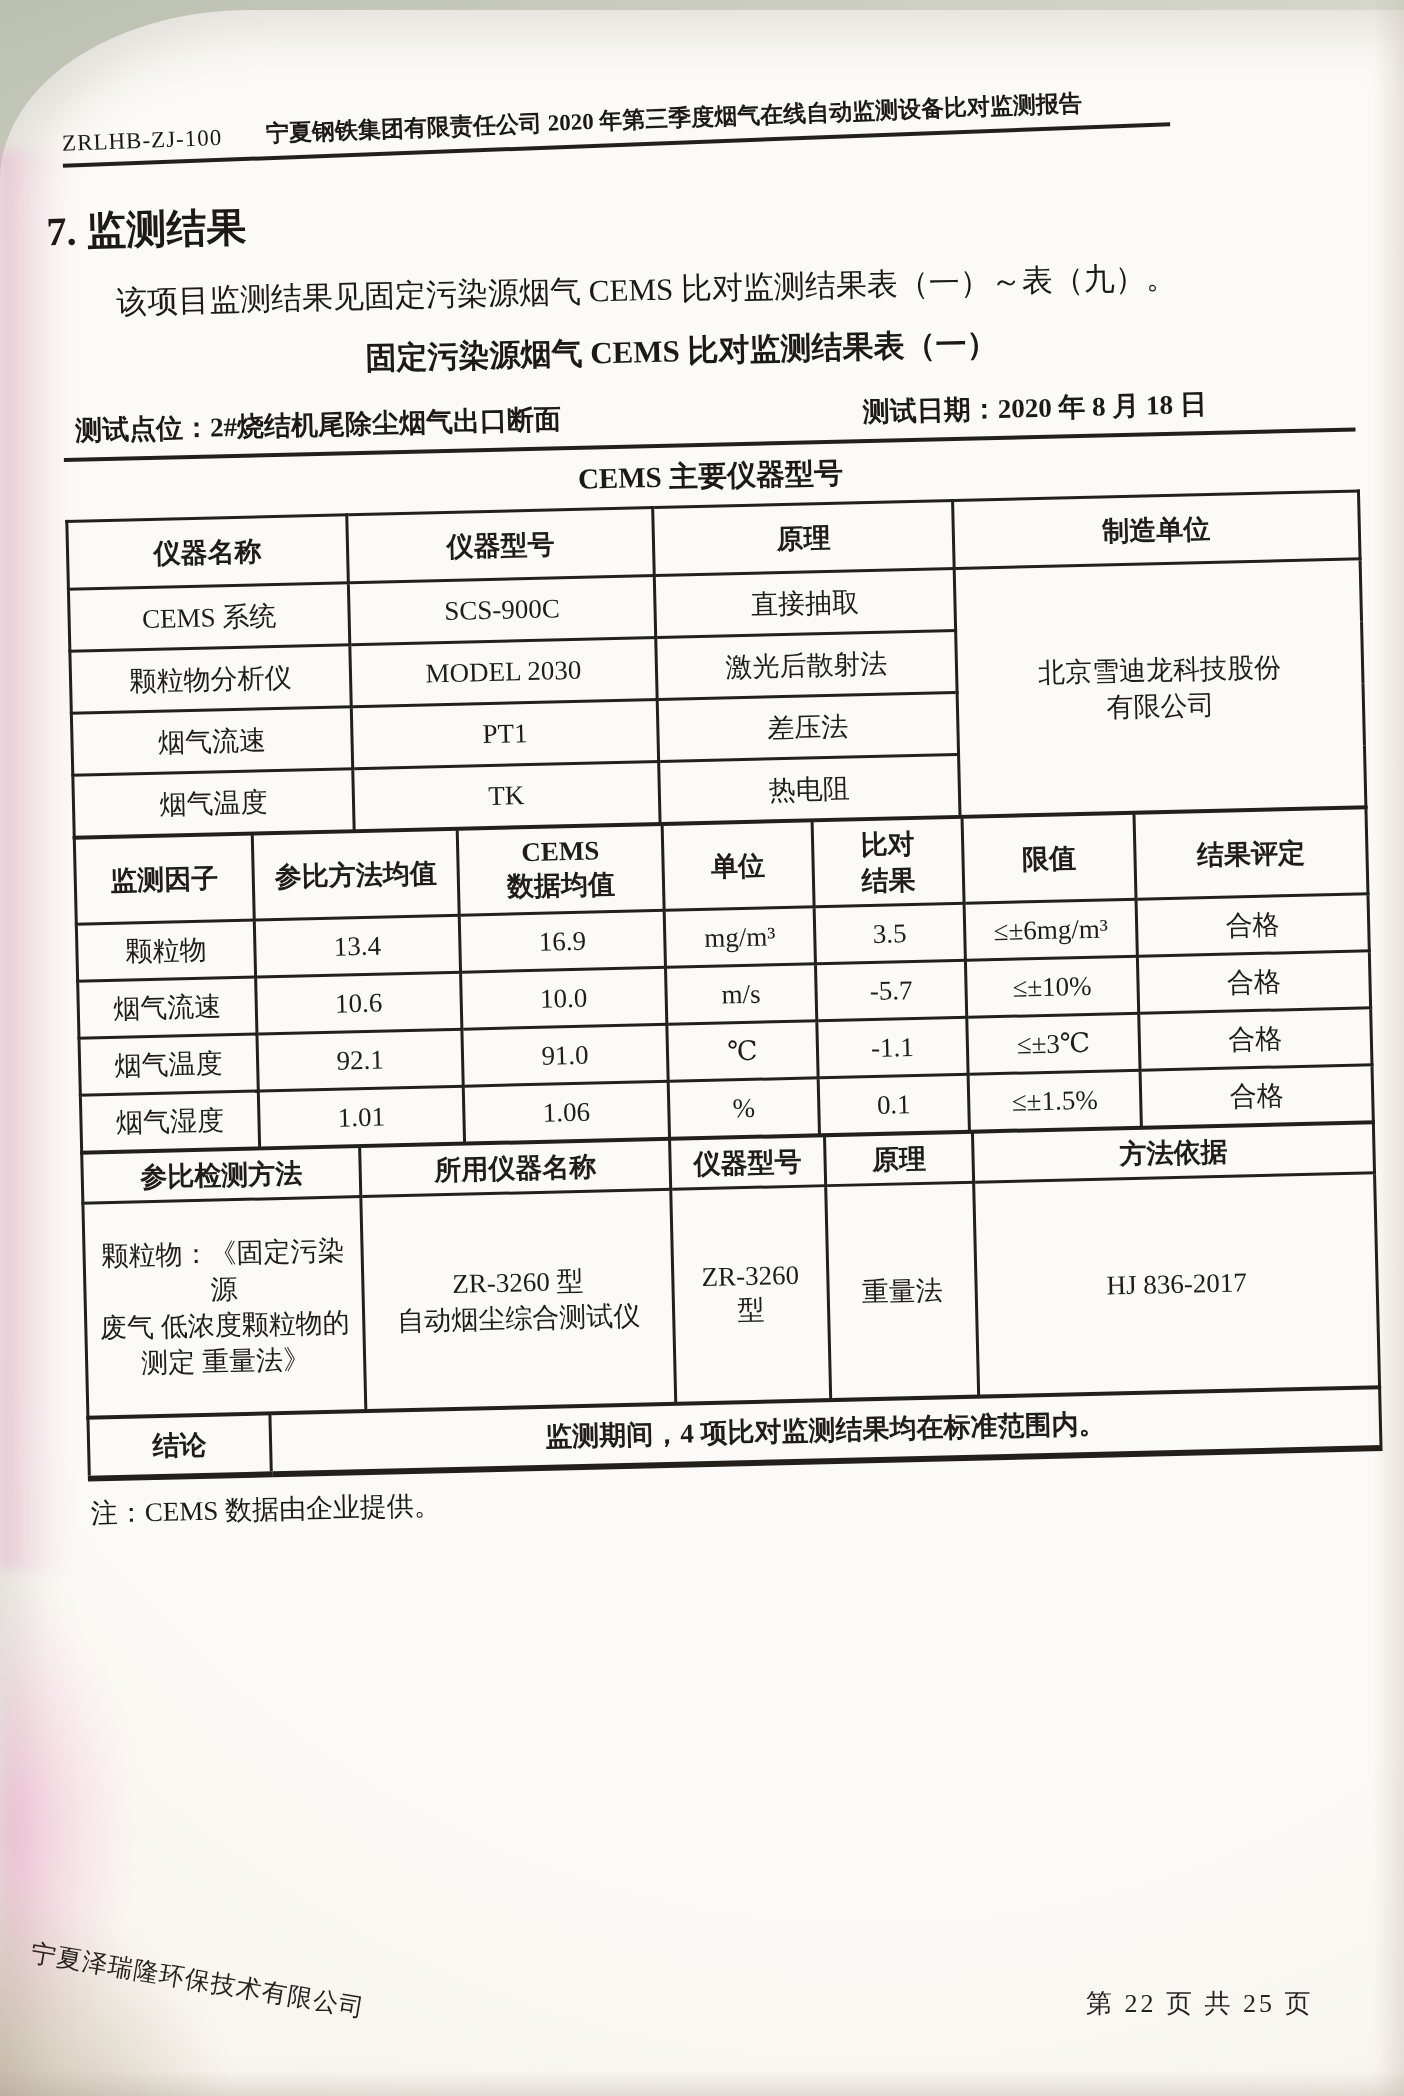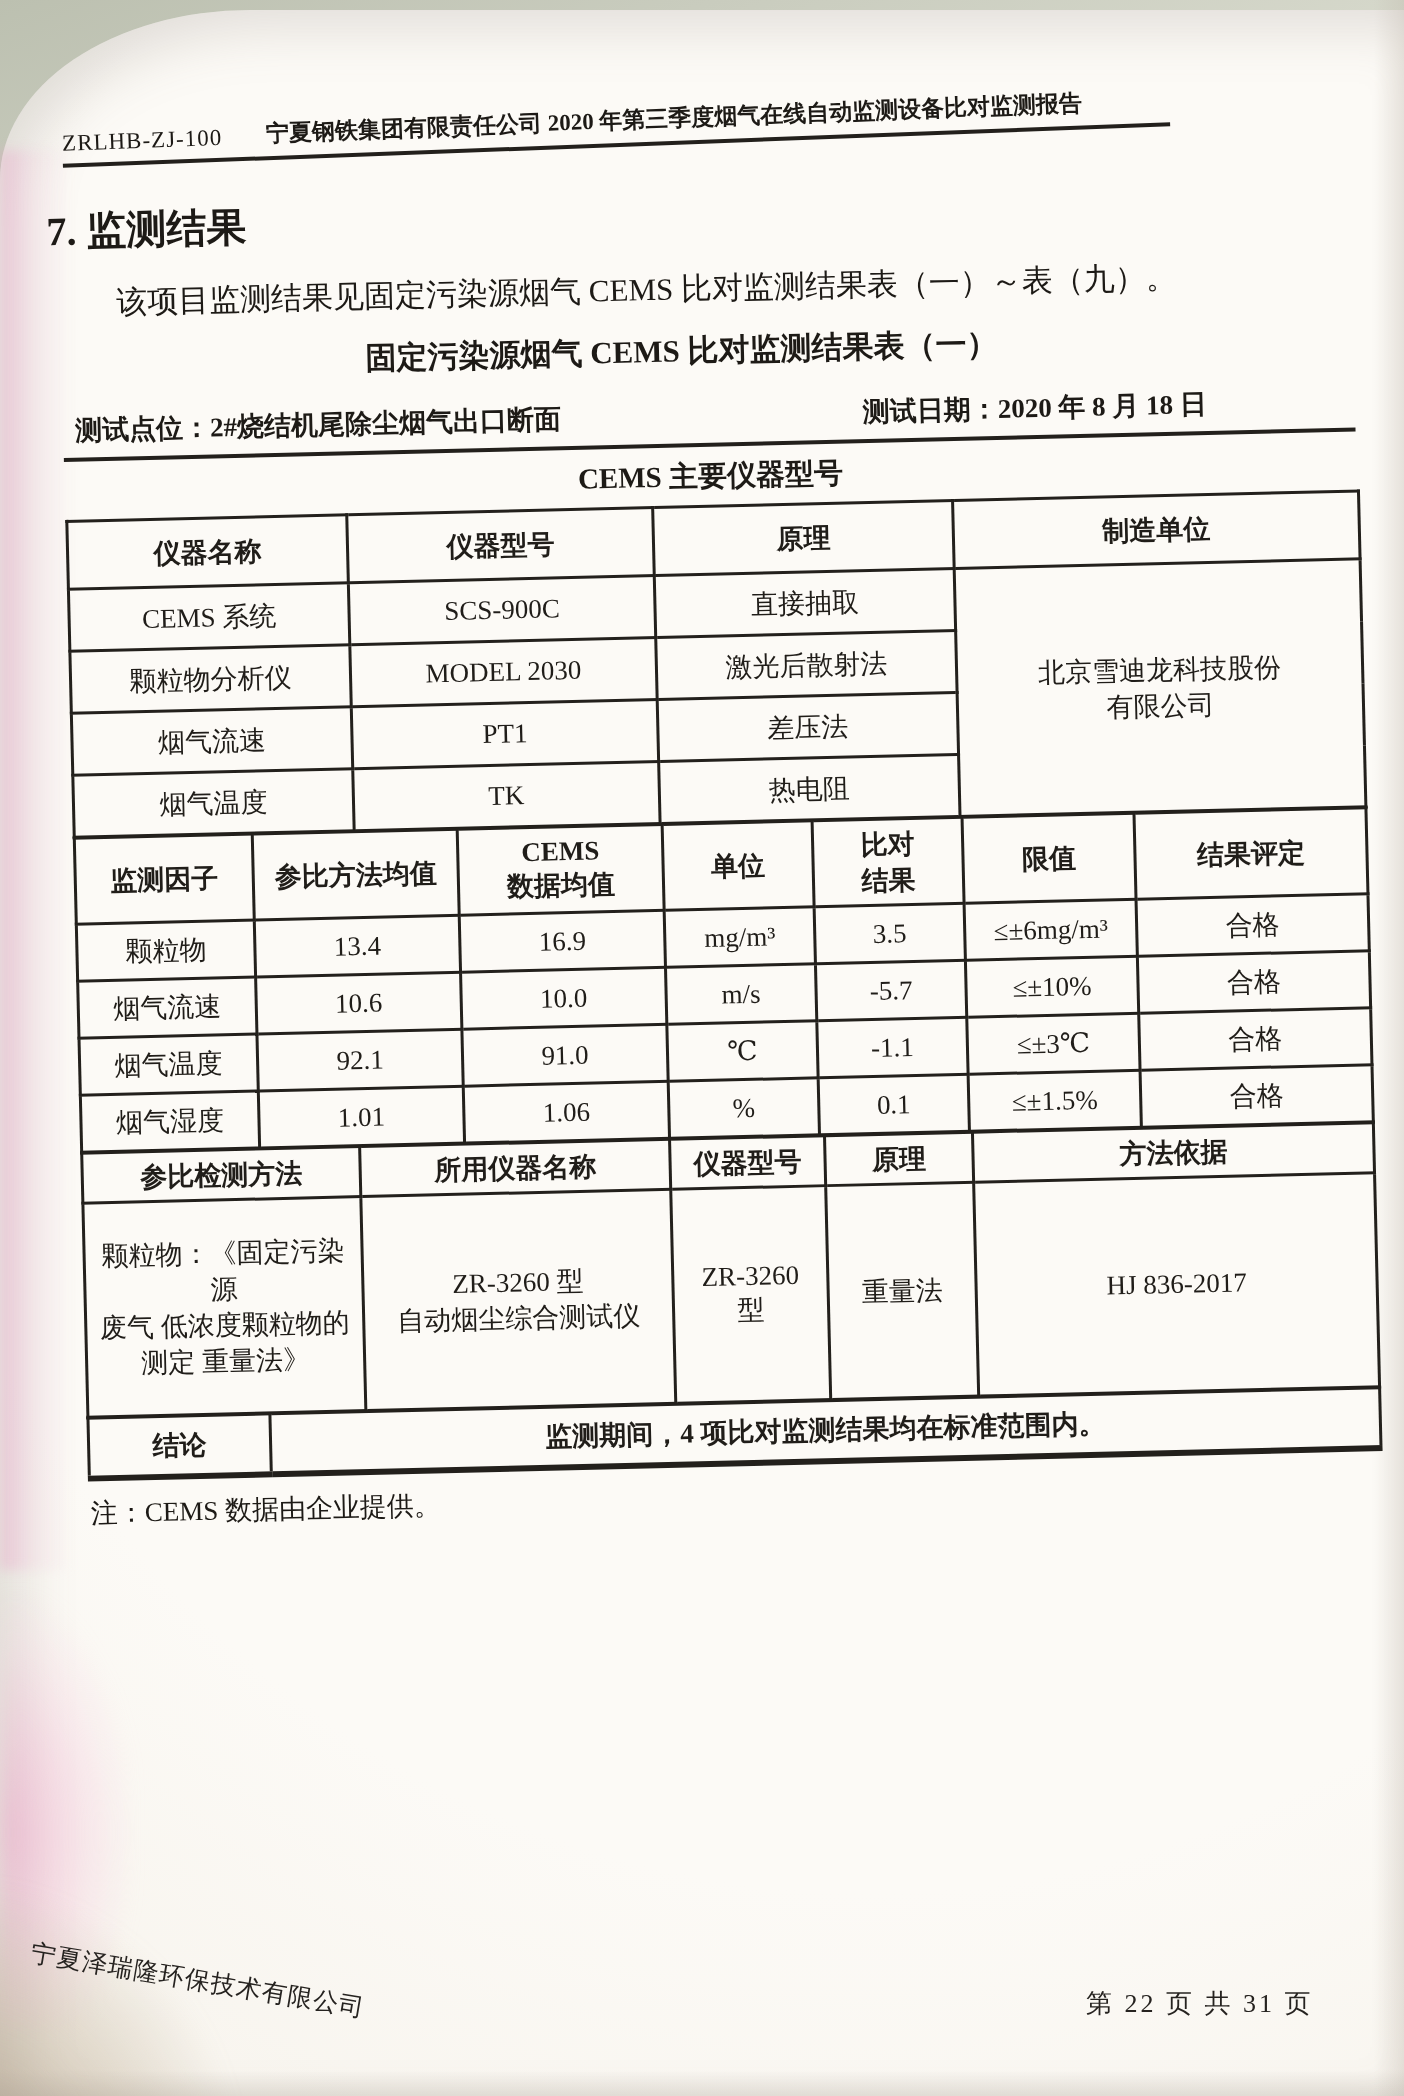--- a/index.html
+++ b/index.html
@@ -252,13 +252,13 @@
       <td class="concl-text">监测期间，4 项比对监测结果均在标准范围内。</td>
     </tr>
   </tbody>
     </table>
 
   <div class="note">注：CEMS 数据由企业提供。</div>
 
 </div>
 
 <div class="footer-company">宁夏泽瑞隆环保技术有限公司</div>
-<div class="footer-page">第 22 页 共 31 页</div>
+<div class="footer-page">第 22 页 共 25 页</div>
 
 </body></html>

